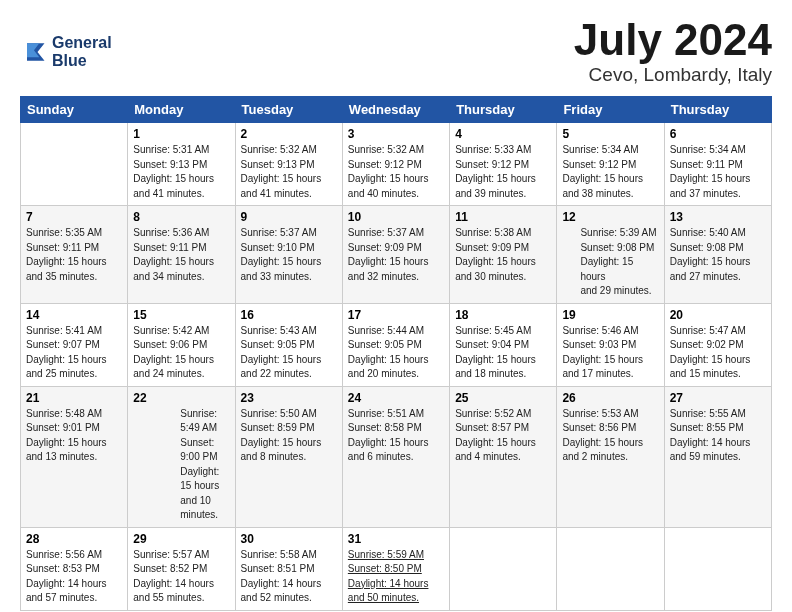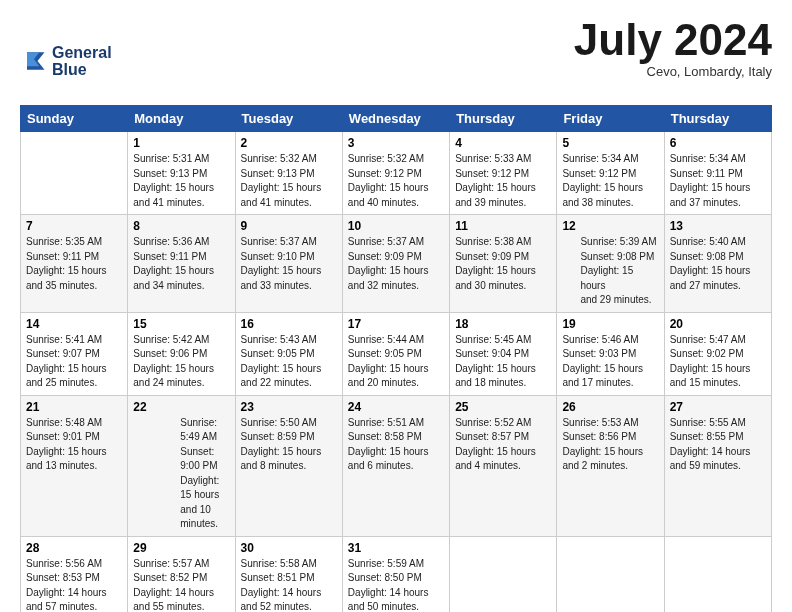--- a/index.html
+++ b/index.html
@@ -10,22 +10,22 @@
       height: 612px;
       overflow: hidden;
     }
     .page {
       width: 792px;
       padding: 18px 20px 10px 20px;
     }
     .header {
       display: flex;
       justify-content: space-between;
-      align-items: flex-end;
-      margin-bottom: 26px;
+      align-items: center;
+      margin-bottom: 10px;
     }
     .logo {
       display: flex;
       align-items: center;
       gap: 4px;
     }
     .logo-text {
       font-size: 16px;
       font-weight: bold;
       color: #1a3a6b;
@@ -38,21 +38,21 @@
     .title-block {
       text-align: right;
     }
     .month-year {
       font-size: 44px;
       font-weight: bold;
       color: #1a1a1a;
       line-height: 1;
     }
     .location {
-      font-size: 13px;
+      font-size: 19px;
       color: #333;
       margin-top: 2px;
     }
     table {
       width: 100%;
       border-collapse: collapse;
       font-size: 11px;
     }
     thead tr th {
       background-color: #2255a4;
@@ -341,21 +341,21 @@
           </td>
           <td>
             <div class="day-num">30</div>
             <div class="day-info" style="white-space: pre-line;">Sunrise: 5:58 AM
 Sunset: 8:51 PM
 Daylight: 14 hours
 and 52 minutes.</div>
           </td>
           <td>
             <div class="day-num">31</div>
-            <div class="day-info" style="white-space: pre-line;">Sunrise: 5:59 AM
+            <div class="day-info" style="white-space: pre-line; text-decoration: underline;">Sunrise: 5:59 AM
 Sunset: 8:50 PM
 Daylight: 14 hours
 and 50 minutes.</div>
           </td>
           <td class="empty-cell"></td>
           <td class="empty-cell"></td>
           <td class="empty-cell"></td>
         </tr>
       </tbody>
   </table>

